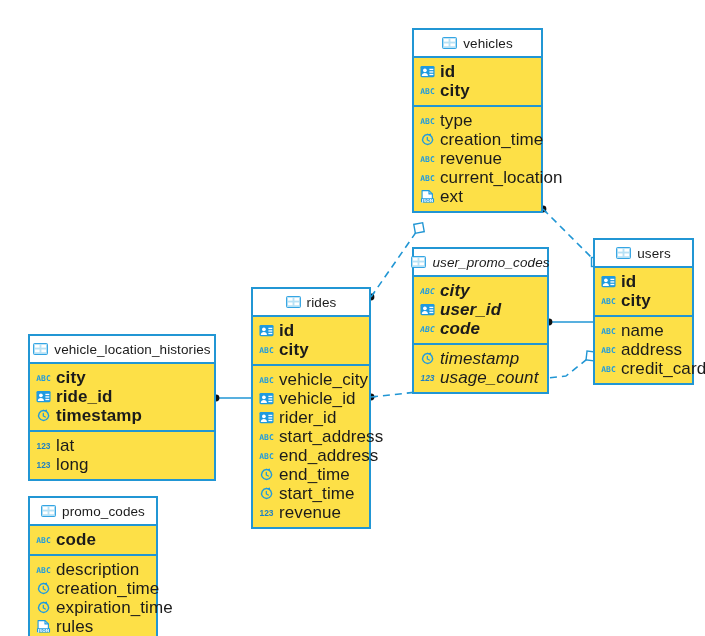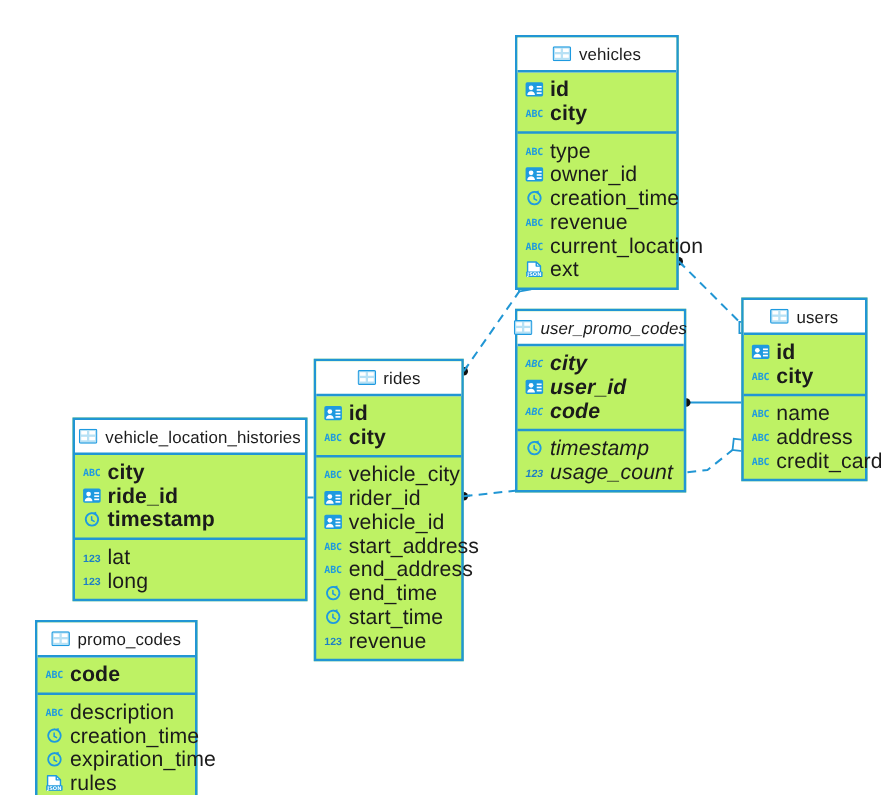--- a/index.html
+++ b/index.html
@@ -28,21 +28,21 @@
     left: 0; top: 0;
     width: 705px;
     height: 636px;
     pointer-events: none;
     z-index: 1;
   }
 
   .entity {
     position: absolute;
     box-sizing: border-box;
-    background: #bef264;
+    background: #fde047;
     border: 2px solid #2196d4;
     z-index: 2;
   }
 
   .entity-header {
     height: 26px;
     display: flex;
     align-items: center;
     justify-content: center;
     gap: 6px;
@@ -170,33 +170,20 @@
             <span style="display: flex;">
               <svg viewBox="0 0 16 15" class="ficon">
                 <text x="8" y="11" text-anchor="middle" fill="#1e9ae0" font-family="&quot;DejaVu Sans Mono&quot;, monospace" font-size="8.5" font-weight="bold">ABC</text>
               </svg>
             </span>
             <span class="field-label">type</span>
           </div>
           <div class="field">
             <span style="display: flex;">
               <svg viewBox="0 0 16 15" class="ficon">
-                <rect x="0.5" y="1.5" width="15" height="12" rx="1.5" fill="#1e9ae0"></rect>
-                <circle cx="5.2" cy="6.2" r="2" fill="#ffffff"></circle>
-                <path d="M1.9 12.4c0-2.0 1.5-3.2 3.3-3.2s3.3 1.2 3.3 3.2z" fill="#ffffff"></path>
-                <rect x="10" y="4.6" width="4.2" height="1.4" fill="#ffffff"></rect>
-                <rect x="10" y="7.3" width="4.2" height="1.4" fill="#ffffff"></rect>
-                <rect x="10" y="10" width="4.2" height="1.4" fill="#ffffff"></rect>
-              </svg>
-            </span>
-            <span class="field-label">owner_id</span>
-          </div>
-          <div class="field">
-            <span style="display: flex;">
-              <svg viewBox="0 0 16 15" class="ficon">
                 <path d="M8.1 2.2a5.3 5.3 0 1 1 -0.05 0" fill="none" stroke="#1e9ae0" stroke-width="1.5" stroke-linecap="round"></path>
                 <path d="M8.1 2.2 L11.6 1.0 L11.9 4.1 Z" fill="#1e9ae0"></path>
                 <path d="M7.8 5.2 L7.8 8.0 L9.9 9.2" fill="none" stroke="#1e9ae0" stroke-width="1.3" stroke-linecap="round"></path>
               </svg>
             </span>
             <span class="field-label">creation_time</span>
           </div>
           <div class="field">
             <span style="display: flex;">
               <svg viewBox="0 0 16 15" class="ficon">
@@ -403,38 +390,38 @@
             <span style="display: flex;">
               <svg viewBox="0 0 16 15" class="ficon">
                 <rect x="0.5" y="1.5" width="15" height="12" rx="1.5" fill="#1e9ae0"></rect>
                 <circle cx="5.2" cy="6.2" r="2" fill="#ffffff"></circle>
                 <path d="M1.9 12.4c0-2.0 1.5-3.2 3.3-3.2s3.3 1.2 3.3 3.2z" fill="#ffffff"></path>
                 <rect x="10" y="4.6" width="4.2" height="1.4" fill="#ffffff"></rect>
                 <rect x="10" y="7.3" width="4.2" height="1.4" fill="#ffffff"></rect>
                 <rect x="10" y="10" width="4.2" height="1.4" fill="#ffffff"></rect>
               </svg>
             </span>
+            <span class="field-label">vehicle_id</span>
+          </div>
+          <div class="field">
+            <span style="display: flex;">
+              <svg viewBox="0 0 16 15" class="ficon">
+                <rect x="0.5" y="1.5" width="15" height="12" rx="1.5" fill="#1e9ae0"></rect>
+                <circle cx="5.2" cy="6.2" r="2" fill="#ffffff"></circle>
+                <path d="M1.9 12.4c0-2.0 1.5-3.2 3.3-3.2s3.3 1.2 3.3 3.2z" fill="#ffffff"></path>
+                <rect x="10" y="4.6" width="4.2" height="1.4" fill="#ffffff"></rect>
+                <rect x="10" y="7.3" width="4.2" height="1.4" fill="#ffffff"></rect>
+                <rect x="10" y="10" width="4.2" height="1.4" fill="#ffffff"></rect>
+              </svg>
+            </span>
             <span class="field-label">rider_id</span>
           </div>
           <div class="field">
             <span style="display: flex;">
               <svg viewBox="0 0 16 15" class="ficon">
-                <rect x="0.5" y="1.5" width="15" height="12" rx="1.5" fill="#1e9ae0"></rect>
-                <circle cx="5.2" cy="6.2" r="2" fill="#ffffff"></circle>
-                <path d="M1.9 12.4c0-2.0 1.5-3.2 3.3-3.2s3.3 1.2 3.3 3.2z" fill="#ffffff"></path>
-                <rect x="10" y="4.6" width="4.2" height="1.4" fill="#ffffff"></rect>
-                <rect x="10" y="7.3" width="4.2" height="1.4" fill="#ffffff"></rect>
-                <rect x="10" y="10" width="4.2" height="1.4" fill="#ffffff"></rect>
-              </svg>
-            </span>
-            <span class="field-label">vehicle_id</span>
-          </div>
-          <div class="field">
-            <span style="display: flex;">
-              <svg viewBox="0 0 16 15" class="ficon">
                 <text x="8" y="11" text-anchor="middle" fill="#1e9ae0" font-family="&quot;DejaVu Sans Mono&quot;, monospace" font-size="8.5" font-weight="bold">ABC</text>
               </svg>
             </span>
             <span class="field-label">start_address</span>
           </div>
           <div class="field">
             <span style="display: flex;">
               <svg viewBox="0 0 16 15" class="ficon">
                 <text x="8" y="11" text-anchor="middle" fill="#1e9ae0" font-family="&quot;DejaVu Sans Mono&quot;, monospace" font-size="8.5" font-weight="bold">ABC</text>
               </svg>
@@ -464,21 +451,21 @@
           <div class="field">
             <span style="display: flex;">
               <svg viewBox="0 0 16 15" class="ficon">
                 <text x="8" y="11.5" text-anchor="middle" fill="#1e7fc4" font-family="&quot;Liberation Sans&quot;, sans-serif" font-size="9" font-weight="bold">123</text>
               </svg>
             </span>
             <span class="field-label">revenue</span>
           </div>
         </div>
       </div>
-      <div class="entity" style="left: 28px; top: 334px; width: 188px; margin-left: 30px;">
+      <div class="entity" style="left: 28px; top: 334px; width: 188px;">
         <div class="entity-header">
           <span style="display: flex;">
             <svg viewBox="0 0 16 13" class="ticon">
               <rect x="0.5" y="0.5" width="15" height="12" rx="1" fill="#b7e1f5" stroke="#1e9ae0" stroke-width="1"></rect>
               <rect x="2" y="2" width="5" height="3" fill="#ffffff"></rect>
               <rect x="9" y="2" width="5" height="3" fill="#ffffff"></rect>
               <rect x="2" y="7" width="5" height="3" fill="#ffffff"></rect>
               <rect x="9" y="7" width="5" height="3" fill="#ffffff"></rect>
             </svg>
           </span>

